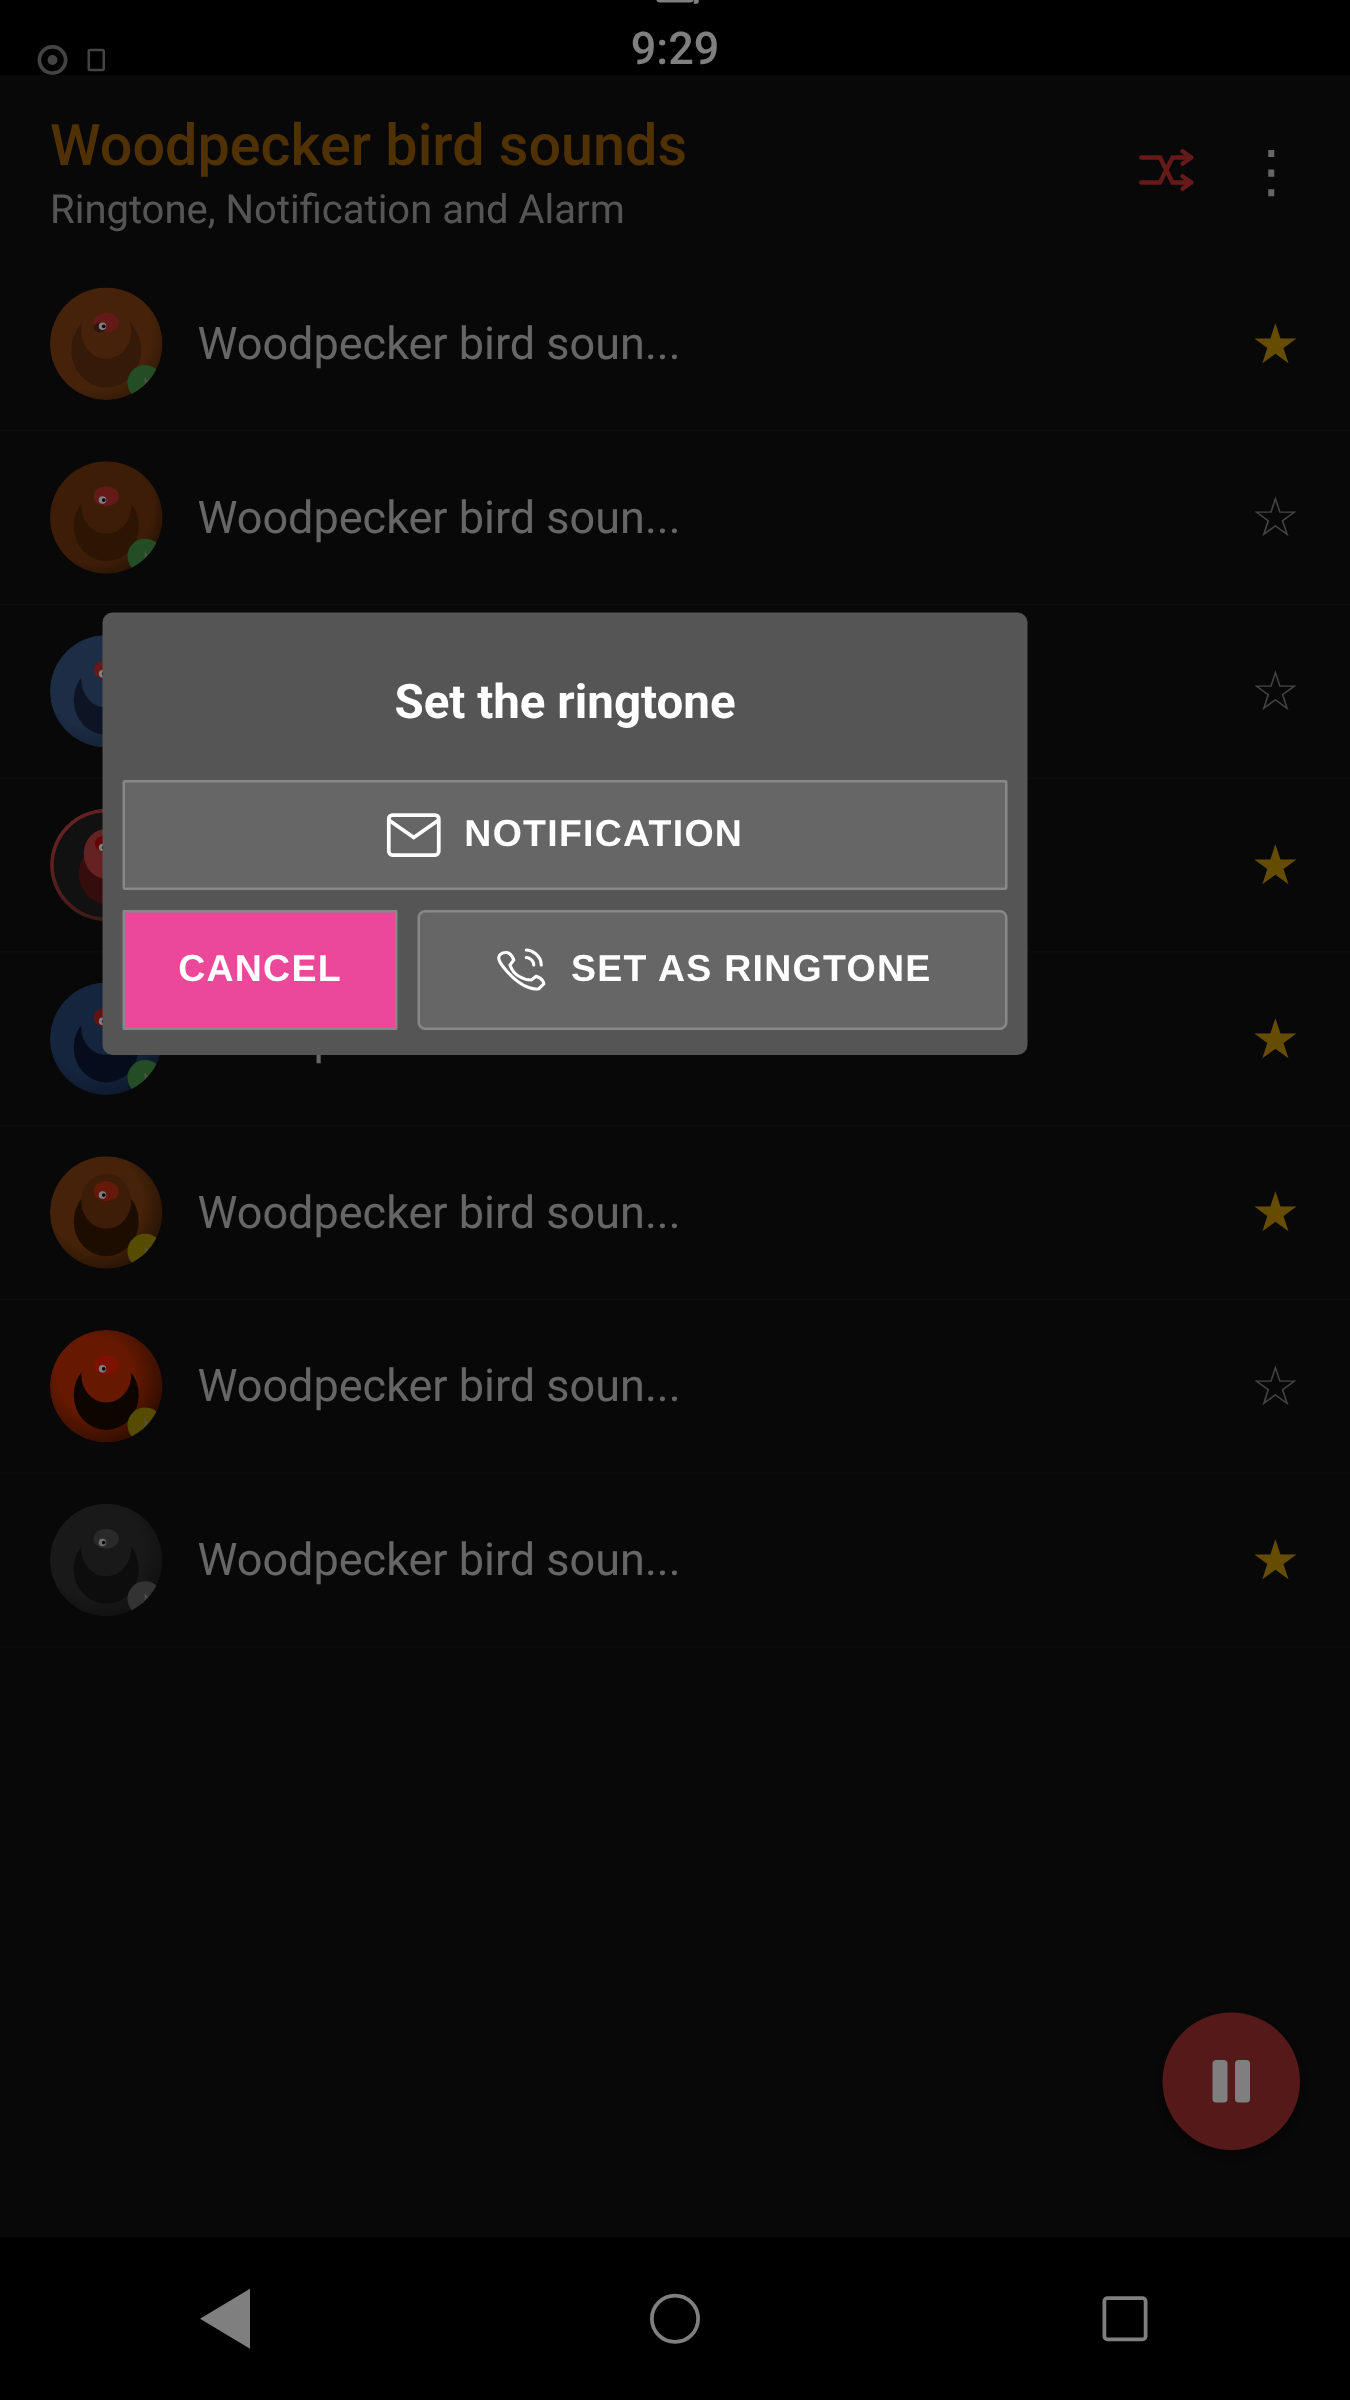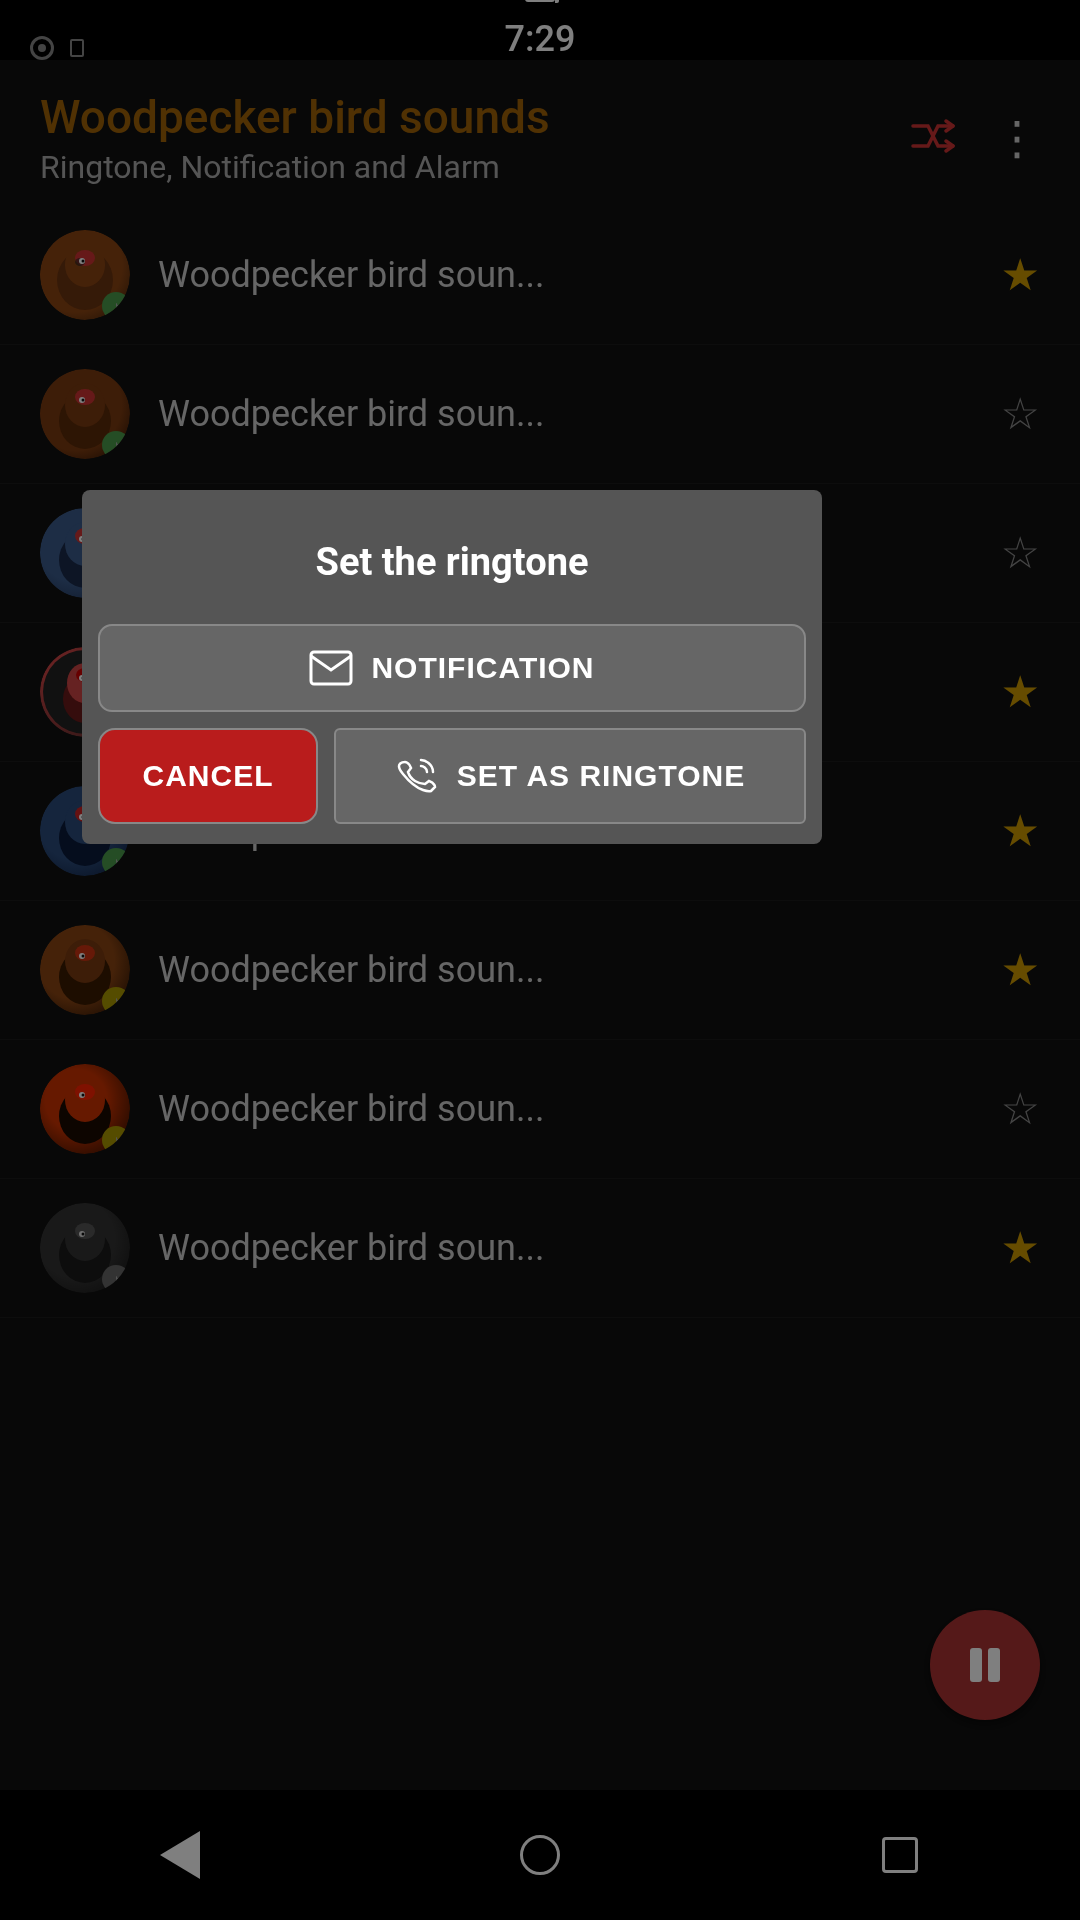--- a/index.html
+++ b/index.html
@@ -232,42 +232,42 @@
     .dialog-buttons-row1 {
       display: flex;
       gap: 0;
       padding: 0 16px 16px;
       gap: 16px;
     }
     .dialog-btn {
       flex: 1;
       background: #666;
       border: 2px solid #888;
-      border-radius: 14px;
+      border-radius: 2px;
       color: #fff;
       font-size: 30px;
       font-weight: 700;
       padding: 24px 16px;
       display: flex;
       align-items: center;
       justify-content: center;
       gap: 18px;
       cursor: pointer;
       letter-spacing: 1px;
     }
     .dialog-buttons-row2 {
       display: flex;
       gap: 16px;
       padding: 0 16px 20px;
     }
     .dialog-btn-cancel {
       flex: 0 0 220px;
-      background: #b91c1c;
+      background: #ec4899;
       border: 2px solid #888;
-      border-radius: 17px;
+      border-radius: 1px;
       color: #fff;
       font-size: 30px;
       font-weight: 700;
       padding: 24px 16px;
       display: flex;
       align-items: center;
       justify-content: center;
       cursor: pointer;
       letter-spacing: 1px;
     }
@@ -360,21 +360,21 @@
   <span style="color:#fff;font-size:28px;font-weight:bold;">LTE</span>
   <div class="signal-bars">
     <div class="signal-bar" style="height:6px;"></div>
     <div class="signal-bar" style="height:10px;"></div>
     <div class="signal-bar" style="height:15px;"></div>
     <div class="signal-bar" style="height:20px;"></div>
   </div>
   <div class="battery-icon">
     <div class="battery-fill"></div>
   </div>
-  <span class="status-time">7:29</span>
+  <span class="status-time">9:29</span>
 </div>
 
 <div class="app-header">
   <div class="app-header-left">
     <div class="app-title">Woodpecker bird sounds</div>
     <div class="app-subtitle">Ringtone, Notification and Alarm</div>
   </div>
   <div class="app-header-icons">
     <div style="cursor:pointer;">
       

